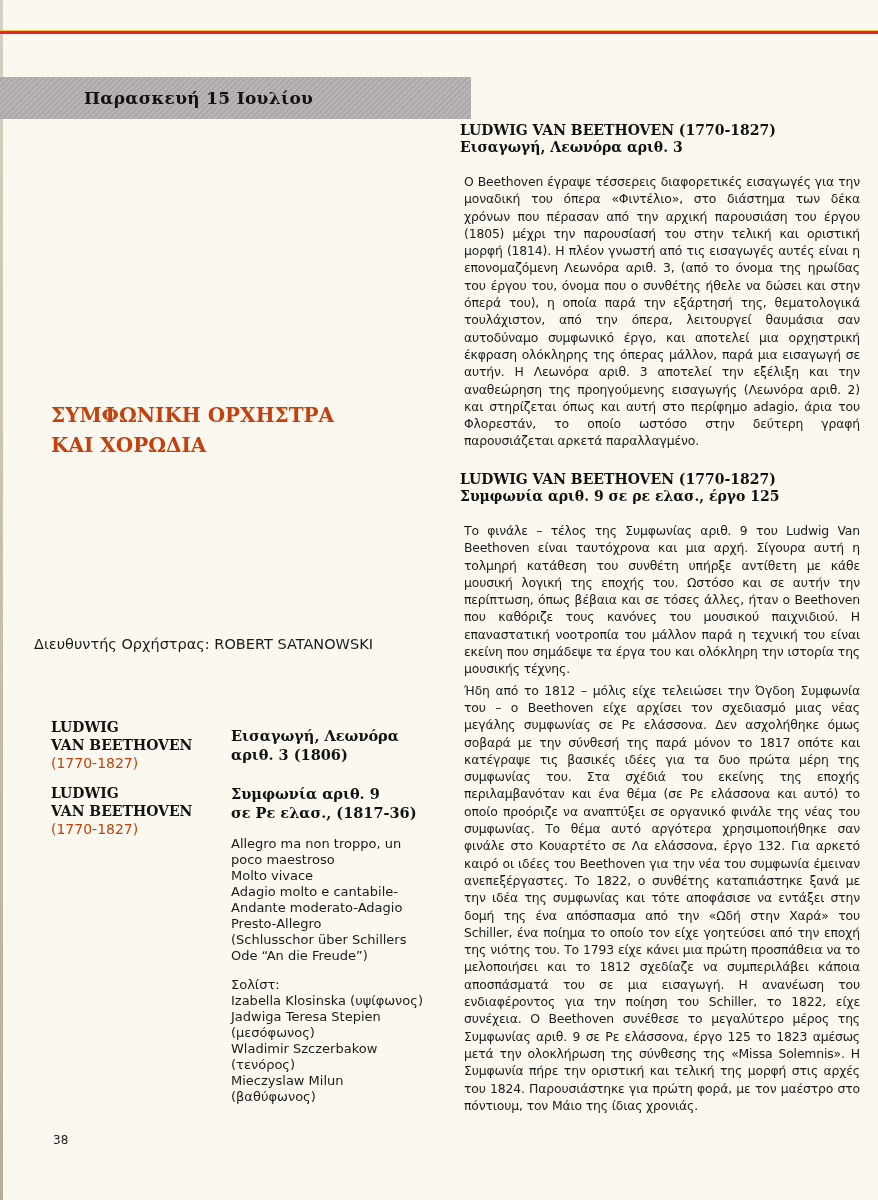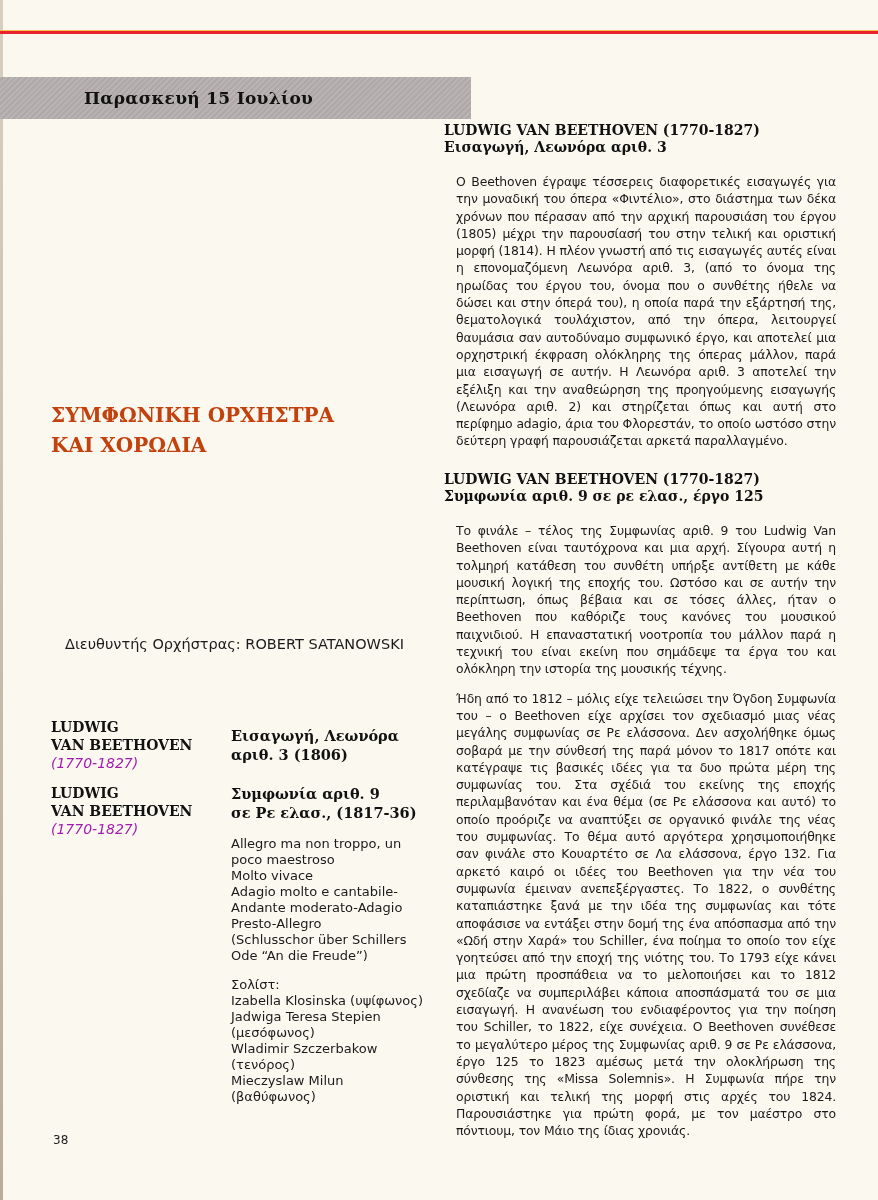--- a/index.html
+++ b/index.html
@@ -27,47 +27,47 @@
       font-family: "DejaVu Serif", serif; font-weight: bold; font-size: 17px;
       color: #111; letter-spacing: 0.3px; margin-left: 40px;
     }
     .orchestra-title {
       position: absolute; left: 51px; top: 400px; margin: 0;
       font-family: "DejaVu Serif", serif; font-weight: bold; font-size: 20px;
       line-height: 30px; color: #c2410c;
     }
     .orchestra-title div { white-space: nowrap; }
     .conductor {
-      position: absolute; left: 65px; top: 636px;
+      position: absolute; left: 34px; top: 636px;
       font-family: "DejaVu Sans", sans-serif; font-size: 14.5px; color: #1a1a1a;
       white-space: nowrap;
     }
     .prog-col-left { position: absolute; left: 51px; width: 175px; }
     .prog-col-right { position: absolute; left: 231px; width: 200px; }
     .composer-name {
       font-family: "DejaVu Serif", serif; font-weight: bold; font-size: 14px;
       line-height: 18px; color: #111;
     }
-    .composer-dates { font-size: 14px; line-height: 18px; color: #a21caf; font-style: italic; }
+    .composer-dates { font-size: 14px; line-height: 18px; color: #c2410c; }
     .work-title {
       font-family: "DejaVu Serif", serif; font-weight: bold; font-size: 14.5px;
       line-height: 19px; color: #111;
     }
     .movements, .soloists {
       font-family: "DejaVu Sans", sans-serif; font-size: 13px; line-height: 16px;
       color: #1a1a1a;
     }
     .movements div, .soloists div { white-space: nowrap; }
-    .right-col { position: absolute; left: 444px; width: 404px; }
+    .right-col { position: absolute; left: 460px; width: 404px; }
     .notes-heading {
       font-family: "DejaVu Serif", serif; font-weight: bold; font-size: 14px;
       line-height: 17px; color: #111; margin: 0;
     }
     .notes-body {
-      margin: 12px; font-family: "DejaVu Sans", sans-serif; font-size: 12.4px;
+      margin: 4px; font-family: "DejaVu Sans", sans-serif; font-size: 12.4px;
       line-height: 17.3px; text-align: justify; color: #1a1a1a;
       letter-spacing: -0.15px;
     }
     .page-number {
       position: absolute; left: 53px; top: 1133px; font-size: 12px; color: #222;
     }
   </style>
 </head>
 <body>
 

